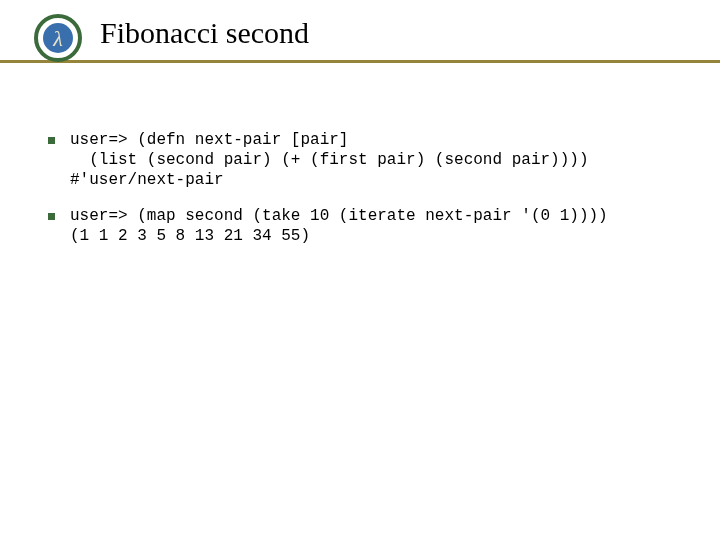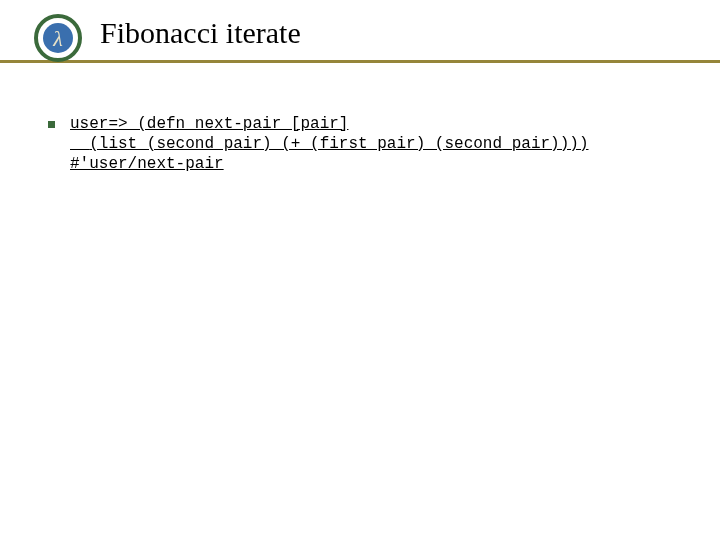--- a/index.html
+++ b/index.html
@@ -50,22 +50,21 @@
     padding: 34px 30px 0 40px;
   }
   .bullet-list {
     list-style: none;
     margin: 0;
     padding: 0;
   }
   .bullet-list > li {
     position: relative;
     padding-left: 30px;
-    margin: 0 0 0 0;
-    text-decoration: underline;
+    margin: 16px 0 0 0;
   }
   .bullet-list > li::before {
     content: "";
     position: absolute;
     left: 8px;
     top: 7px;
     width: 7px;
     height: 7px;
     background: #3b6a3b;
   }
@@ -84,27 +83,31 @@
 <div class="slide">
 
   <div class="header">
     <div class="logo">
       <svg viewBox="0 0 48 48" width="48" height="48">
         <circle cx="24" cy="24" r="22" fill="none" stroke="#3b6a3b" stroke-width="4"></circle>
         <circle cx="24" cy="24" r="15" fill="#3a6fae"></circle>
         <text x="24" y="32" text-anchor="middle" font-family="Georgia, serif" font-size="22" fill="#e8e2c8" font-style="italic">λ</text>
       </svg>
     </div>
-    <h1 class="header-title">Fibonacci iterate</h1>
+    <h1 class="header-title">Fibonacci second</h1>
     <div class="header-rule"></div>
   </div>
 
   <div class="content">
     <ul class="bullet-list">
       <li>
         <pre class="code">user=&gt; (defn next-pair [pair]
   (list (second pair) (+ (first pair) (second pair))))
 #'user/next-pair</pre>
       </li>
+      <li>
+        <pre class="code">user=&gt; (map second (take 10 (iterate next-pair '(0 1))))
+(1 1 2 3 5 8 13 21 34 55)</pre>
+      </li>
     </ul>
   </div>
 
 </div>
 
 </body></html>

